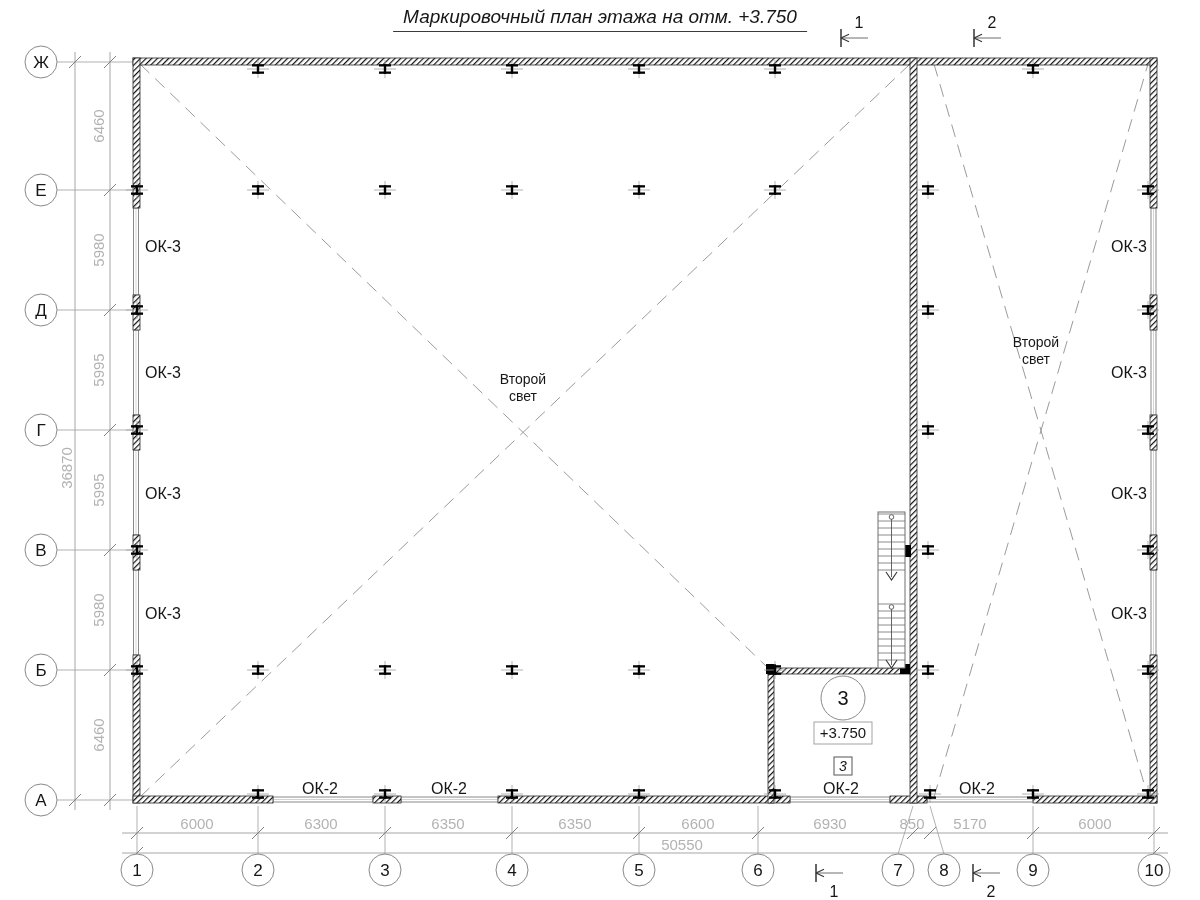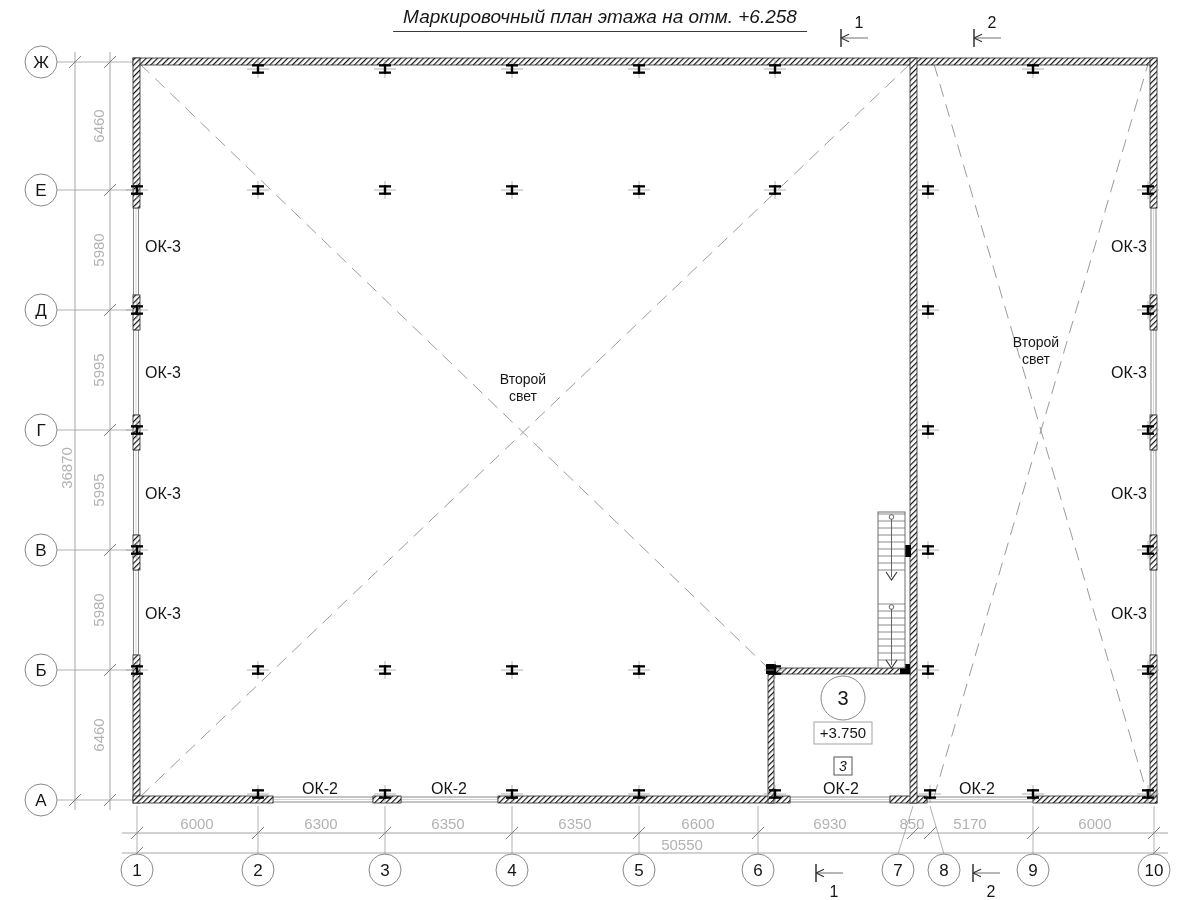--- a/index.html
+++ b/index.html
@@ -8,21 +8,21 @@
   .title{position:absolute;top:6px;left:600px;transform:translateX(-50%);
          font-style:italic;font-size:19px;color:#161616;white-space:nowrap;
          border-bottom:1.4px solid #3a3a3a;padding:0 10px 3px;}
   svg{position:absolute;left:0;top:0;}
   text{font-family:"Liberation Sans",sans-serif;}
 </style>
 </head>
 <body>
 
 <div class="page">
-  <div class="title">Маркировочный план этажа на отм. +6.258</div>
+  <div class="title">Маркировочный план этажа на отм. +3.750</div>
   <svg id="plan" width="1200" height="900" viewBox="0 0 1200 900">
       <defs>
         <pattern id="hatch" patternUnits="userSpaceOnUse" width="4" height="4" patternTransform="rotate(45)">
           <rect width="4" height="4" fill="#ffffff"></rect>
           <line x1="0" y1="0" x2="0" y2="4" stroke="#111111" stroke-width="2.4"></line>
         </pattern>
       </defs>
       <g>
         <line x1="140" y1="64" x2="768" y2="668" stroke="#9b9b9b" stroke-width="1" stroke-dasharray="13 8"></line>
         <line x1="140" y1="797" x2="910" y2="64" stroke="#9b9b9b" stroke-width="1" stroke-dasharray="13 8"></line>

